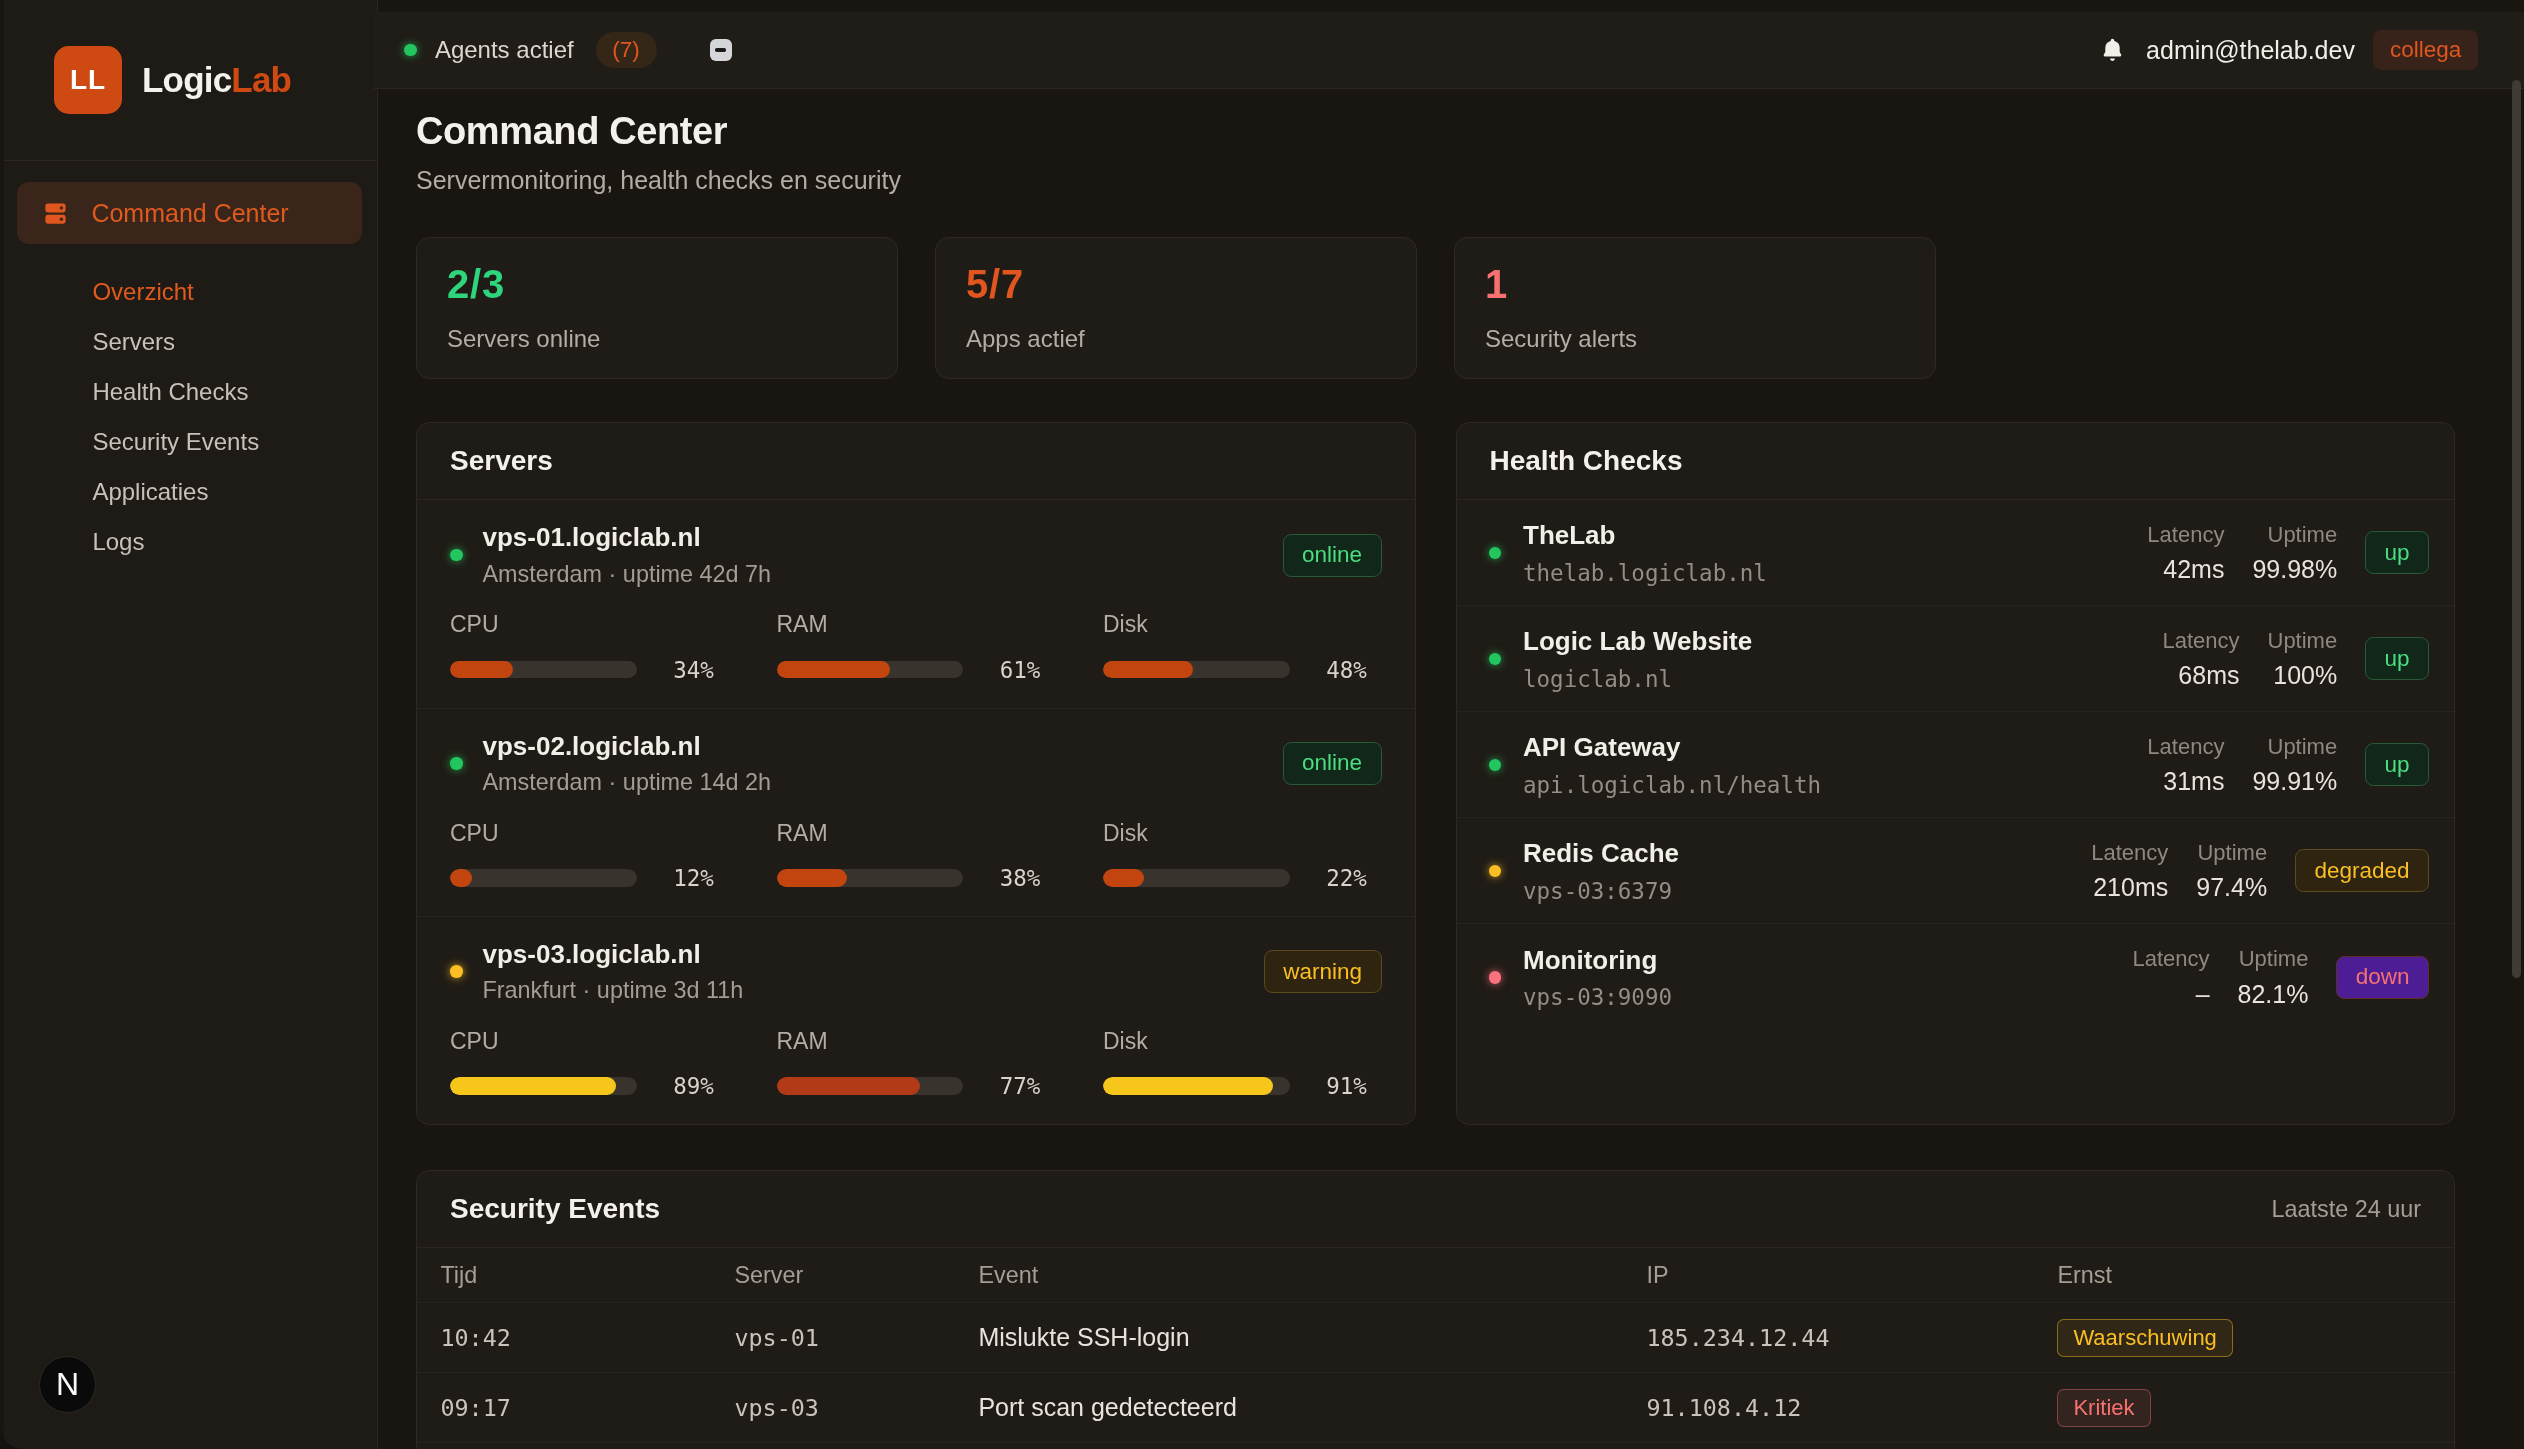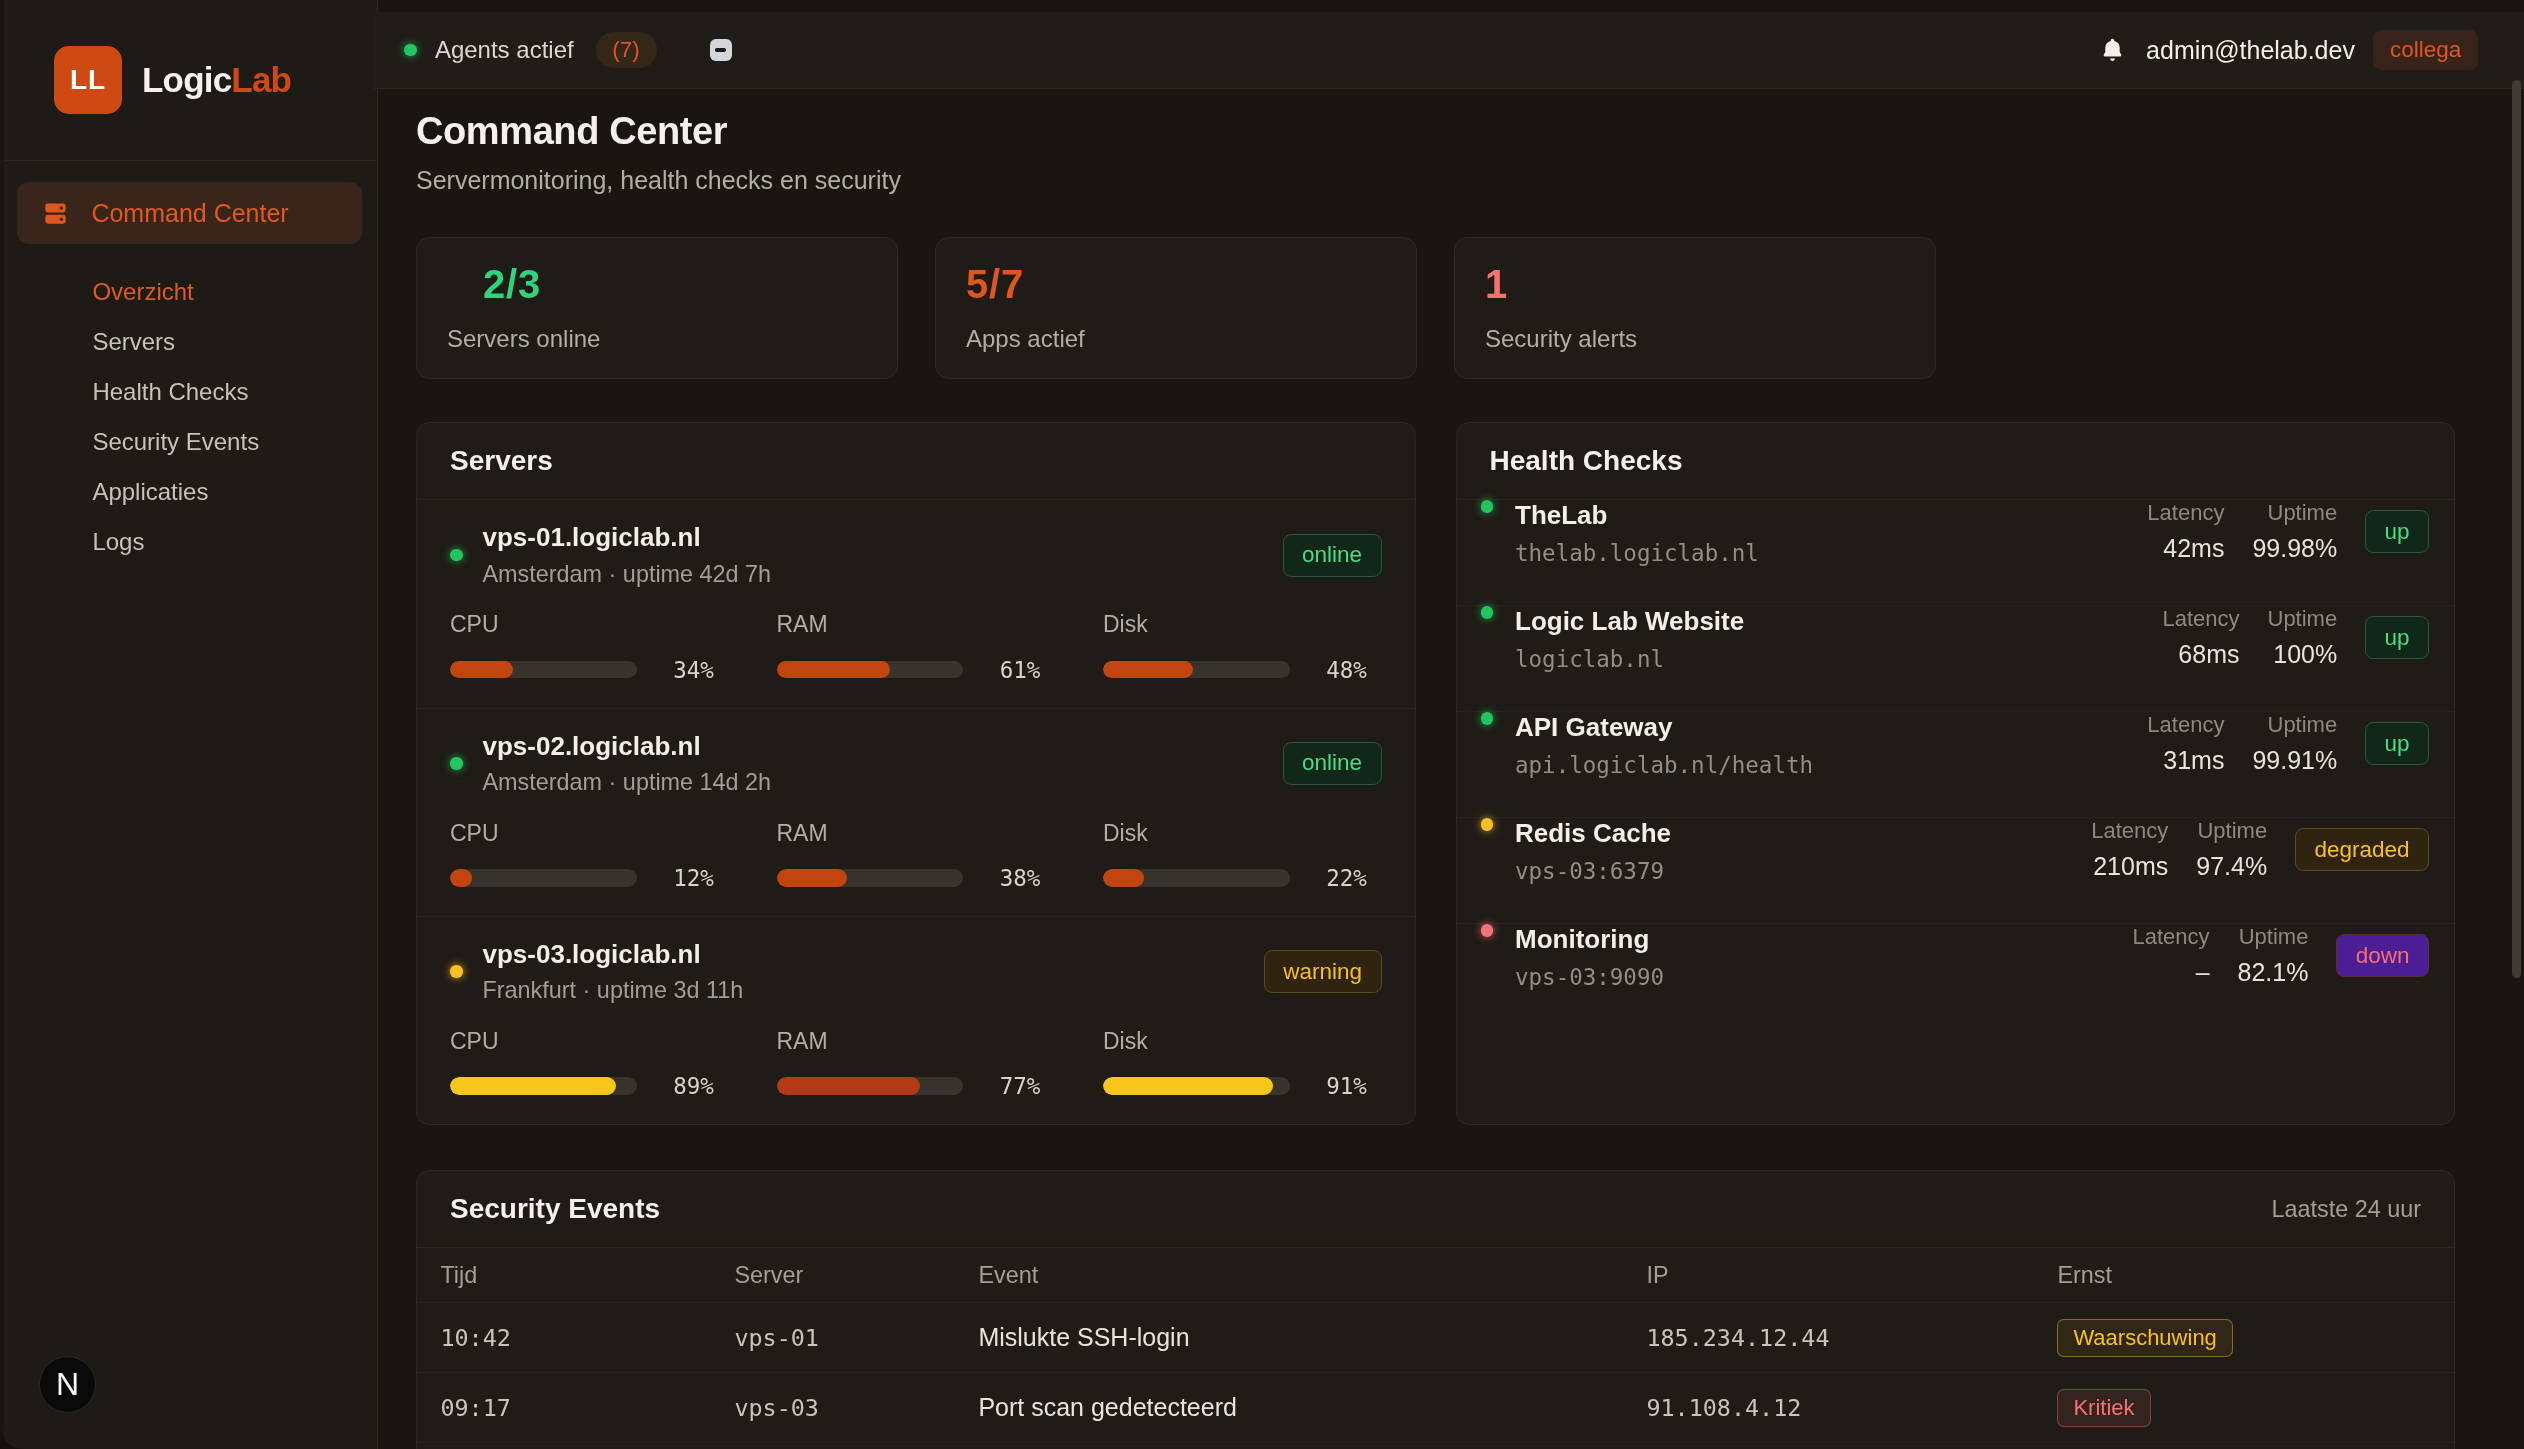--- a/index.html
+++ b/index.html
@@ -68,21 +68,21 @@
   .badge.down { color:#f87171; background:#4c1d95; border-color:#5e2f27; }
   .spacer { flex:1; }
   .meters { margin-top:23.4px; display:grid; grid-template-columns:repeat(3,1fr); gap:48px; }
   .meter-label { font-size:23px; color:#b3ada4; }
   .meter-bar-row { margin-top:18.4px; display:flex; align-items:center; gap:22px; }
   .meter-track { flex:1; height:17.5px; border-radius:9.2px; background:#38332c; overflow:hidden; }
   .meter-fill { height:100%; border-radius:9.2px; }
   .meter-pct { width:70px; text-align:center; font-size:22.5px; color:#d8d3cb; font-family:"DejaVu Sans Mono", monospace; }
 
   
-  .health-row { display:flex; align-items:flex-start; padding:0 25px 0 24px; border-bottom:0.8px solid #27231e; height:106px; }
+  .health-row { display:flex; align-items:center; padding:0 25px 0 32px; border-bottom:0.8px solid #27231e; height:106px; }
   .health-row:last-child { border-bottom:none; }
   .health-id { margin-left:22px; }
   .health-name { font-size:26px; font-weight:600; color:#f2efe9; }
   .health-target { margin-top:8.3px; font-size:22.5px; color:#938d83; font-family:"DejaVu Sans Mono", monospace; }
   .health-right { margin-left:auto; display:flex; align-items:center; }
   .metric { text-align:right; margin-right:28px; }
   .metric-label { font-size:22px; color:#8f887e; }
   .metric-value { margin-top:7.5px; font-size:25px; color:#e8e4dd; }
 
   
@@ -148,21 +148,21 @@
       <span class="user-badge">collega</span>
     </div>
   </header>
 
   <main class="main">
     <h1 class="page-title">Command Center</h1>
     <p class="page-subtitle">Servermonitoring, health checks en security</p>
 
     <section class="stats" id="stats">
         <div class="stat-card">
-          <div class="stat-value" style="color: rgb(47, 213, 124); margin-left: 36px;">2/3</div>
+          <div class="stat-value" style="color: rgb(47, 213, 124);">2/3</div>
           <div class="stat-label">Servers online</div>
         </div>
         <div class="stat-card">
           <div class="stat-value" style="color: rgb(224, 86, 30);">5/7</div>
           <div class="stat-label">Apps actief</div>
         </div>
         <div class="stat-card">
           <div class="stat-value" style="color: rgb(248, 113, 113);">1</div>
           <div class="stat-label">Security alerts</div>
         </div>

